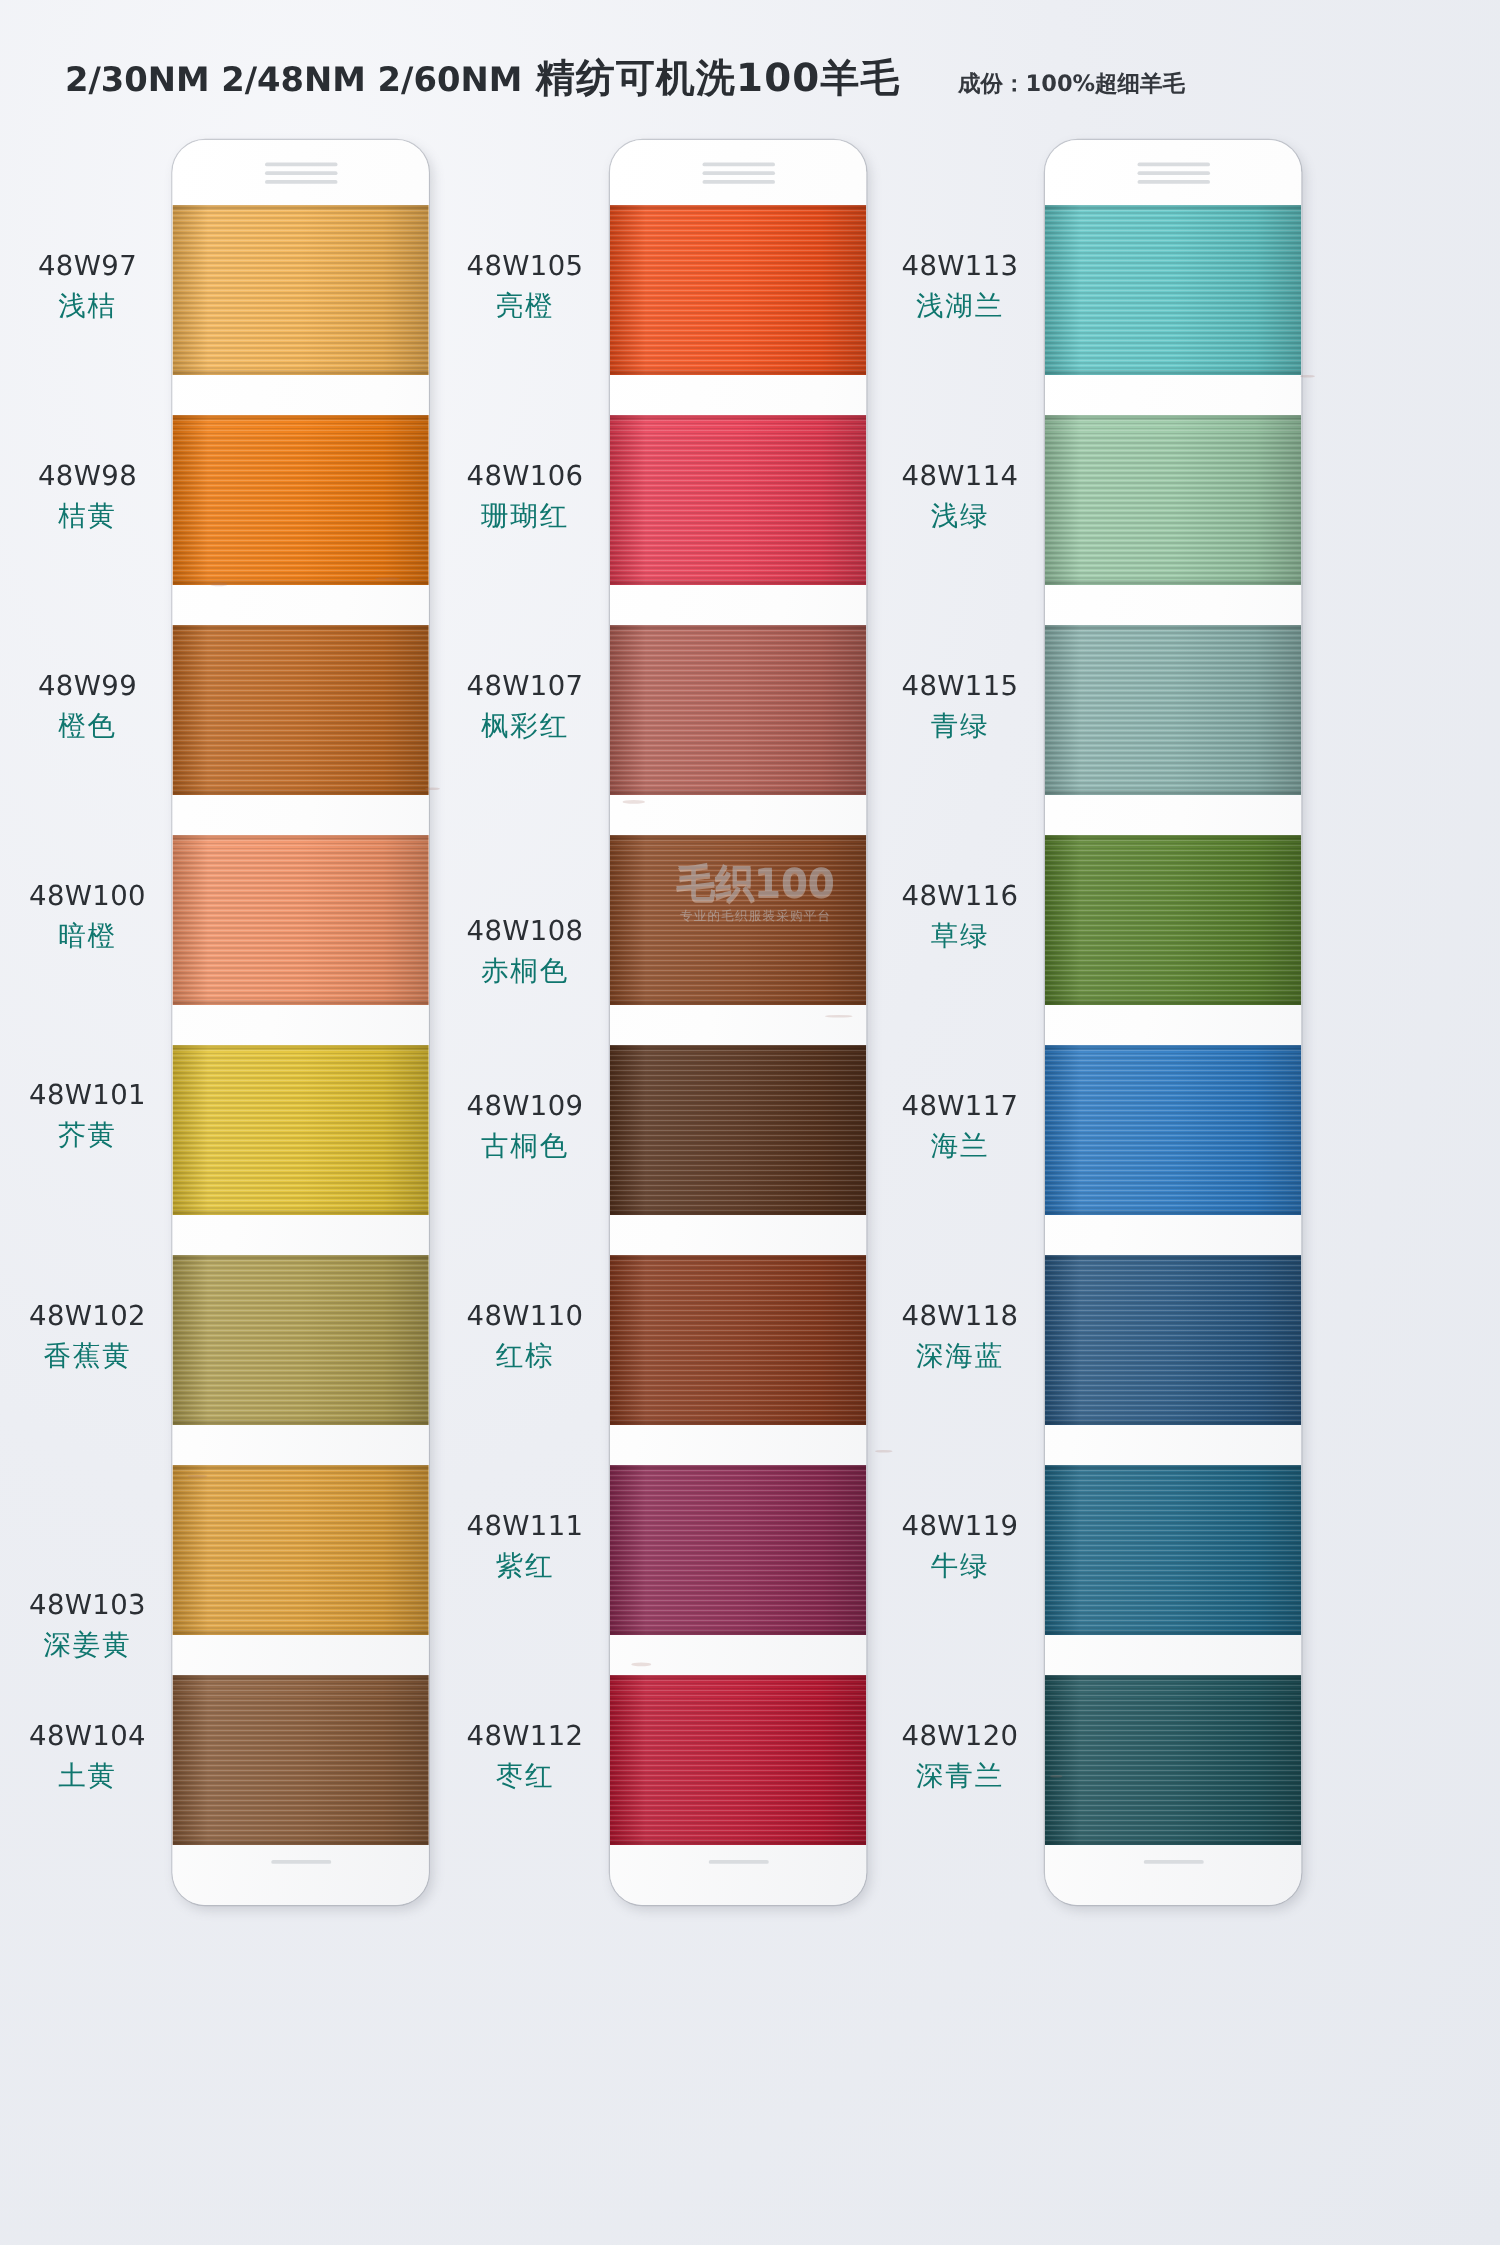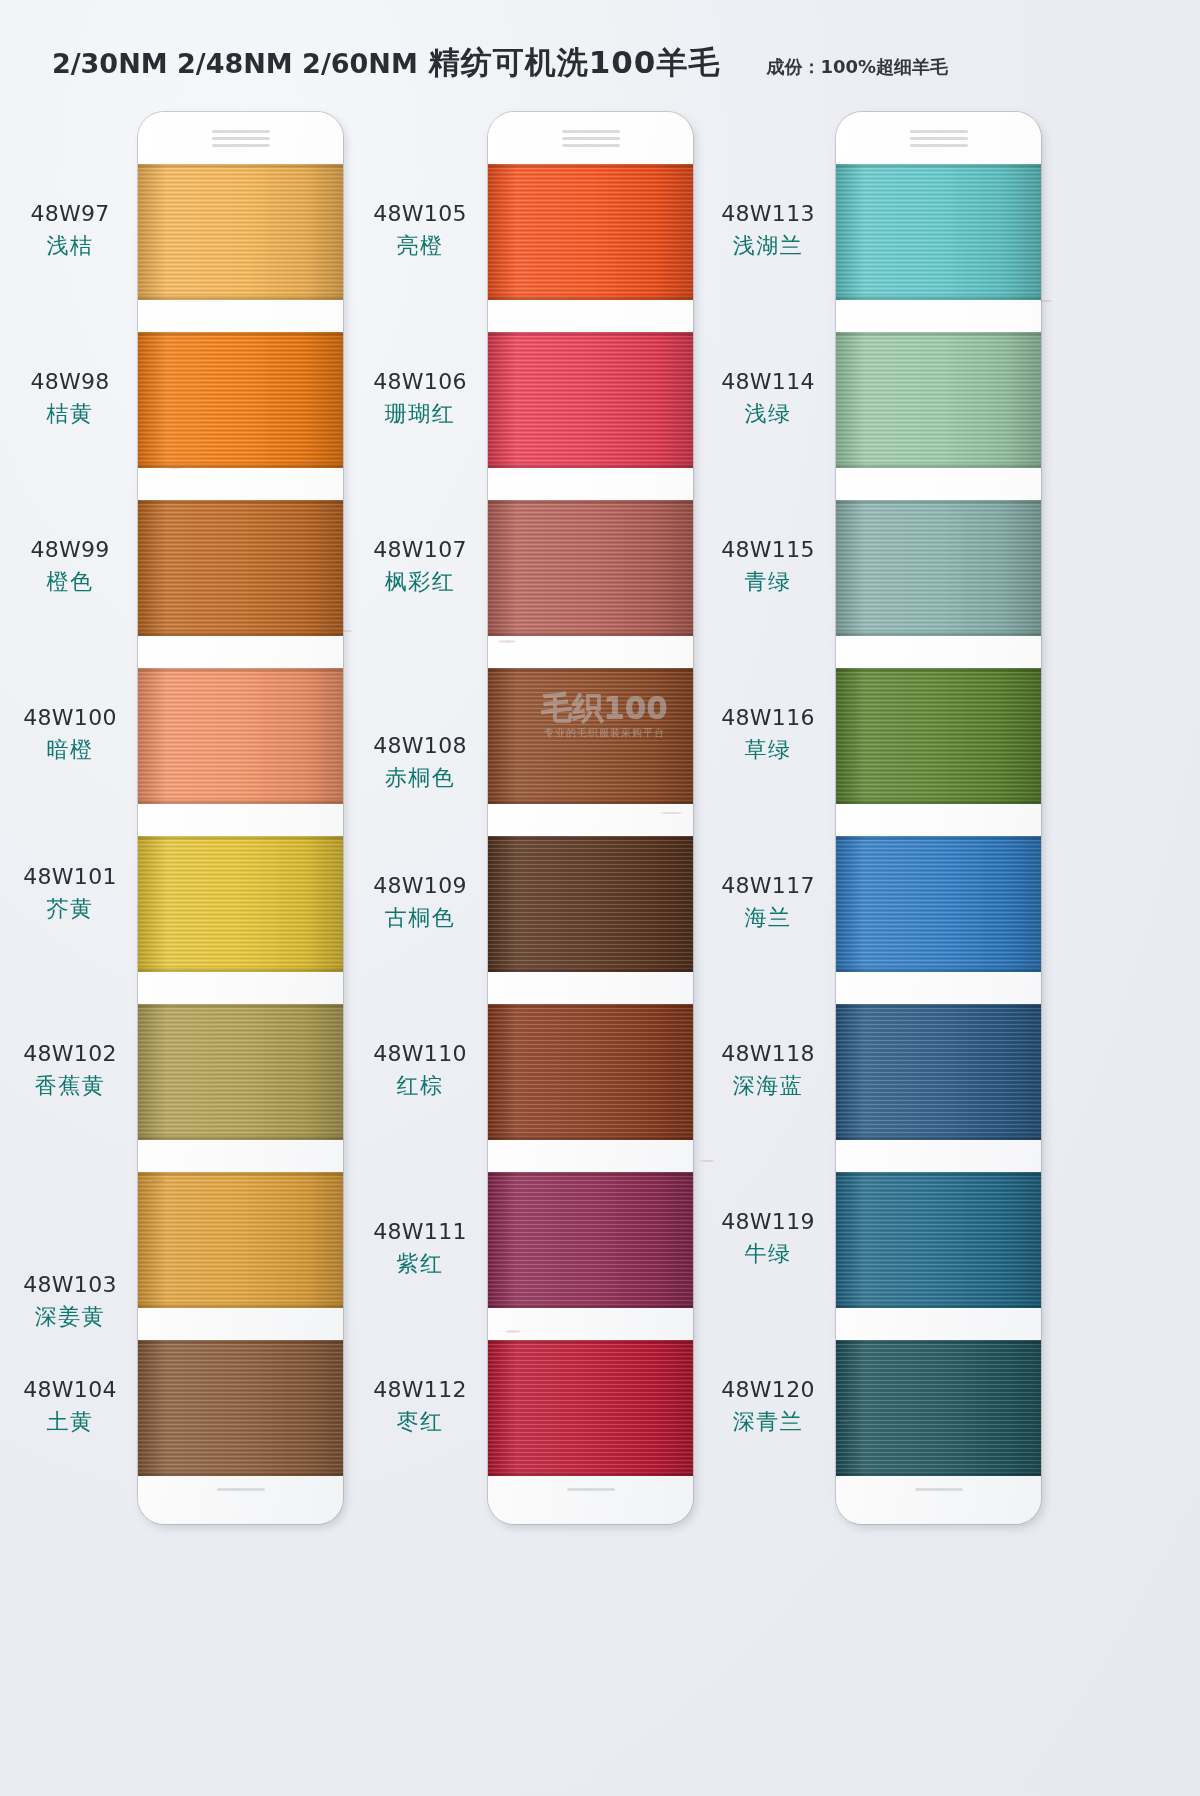--- a/index.html
+++ b/index.html
@@ -400,21 +400,21 @@
       <span class="name">赤桐色</span>
     </div>
     <div class="label" style="top: 760px;">
       <span class="code">48W109</span>
       <span class="name">古桐色</span>
     </div>
     <div class="label" style="top: 928px;">
       <span class="code">48W110</span>
       <span class="name">红棕</span>
     </div>
-    <div class="label" style="top: 1096px; margin-top: 10px;">
+    <div class="label" style="top: 1096px;">
       <span class="code">48W111</span>
       <span class="name">紫红</span>
     </div>
     <div class="label" style="top: 1264px;">
       <span class="code">48W112</span>
       <span class="name">枣红</span>
     </div>
   </div>
 
   <div class="column c2">

